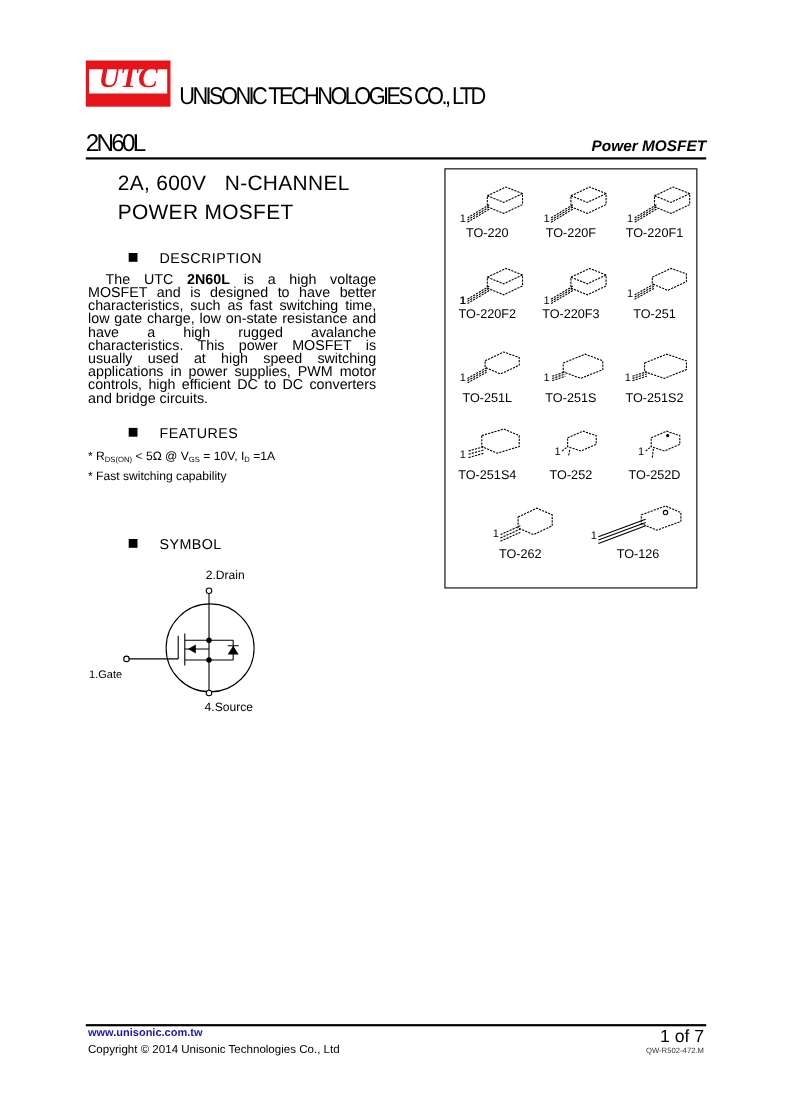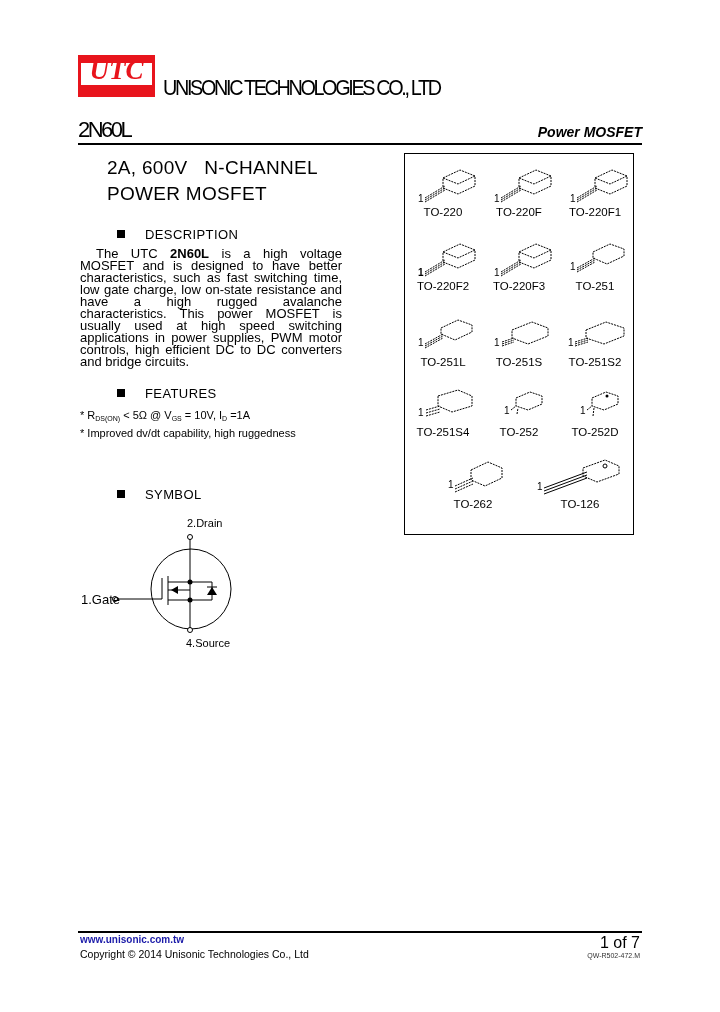--- a/index.html
+++ b/index.html
@@ -50,21 +50,21 @@
 </div>
 <div class="abs desc">
   <span style="padding-left:16px">The UTC </span><b>2N60L</b><span> is a high voltage </span><span>MOSFET</span><span> and is designed to have better characteristics, such as fast switching time, low gate charge, low on-state resistance and have a high rugged avalanche characteristics. This power MOSFET is usually used at high speed switching applications in power supplies, PWM motor controls, high efficient DC to DC converters and bridge circuits.</span>
 </div>
 
 <div class="abs sec" style="top:386px">
   <span class="sq"></span><span>FEATURES</span>
 </div>
 <div class="abs feat">
   <div><span>* R</span><span class="sub">DS(ON)</span><span> &lt; 5Ω @ V</span><span class="sub">GS</span><span> = 10V, I</span><span class="sub">D</span><span> =1A</span></div>
-  <div>* Improved dv/dt capability, high ruggedness</div>
+  <div>* Fast switching capability</div>
 </div>
 
 <div class="abs sec" style="top:487px">
   <span class="sq"></span><span>SYMBOL</span>
 </div>
 <div class="abs" style="left:78px;top:512px;width:170px;height:140px">
   <svg width="170" height="140" viewBox="0 0 170 140">
     <circle cx="113" cy="77" r="40" fill="none" stroke="#000" stroke-width="1"></circle>
     <circle cx="112" cy="25" r="2.5" fill="#fff" stroke="#000"></circle>
     <circle cx="112" cy="118" r="2.5" fill="#fff" stroke="#000"></circle>
@@ -79,21 +79,21 @@
     <polygon points="93,78 100,74 100,82" fill="#000"></polygon>
     <circle cx="112" cy="70" r="2.5" fill="#000"></circle>
     <circle cx="112" cy="88" r="2.5" fill="#000"></circle>
     <line x1="112" y1="70" x2="134" y2="70" stroke="#000"></line>
     <line x1="112" y1="88" x2="134" y2="88" stroke="#000"></line>
     <line x1="134" y1="70" x2="134" y2="88" stroke="#000"></line>
     <polygon points="129,83 139,83 134,75" fill="#000"></polygon>
     <line x1="129" y1="75" x2="139" y2="75" stroke="#000"></line>
   </svg>
   <div class="abs" style="left:109px;top:5px;font-size:11px">2.Drain</div>
-  <div class="abs" style="left:3px;top:80px;font-size:13px">1.Gate</div>
+  <div class="abs" style="left:3px;top:96px;font-size:10px">1.Gate</div>
   <div class="abs" style="left:108px;top:125px;font-size:11px">4.Source</div>
 </div>
 
 <div class="abs pkgbox">
 
   <div class="pkg" style="left:0;top:10px">
     <svg width="70" height="42" viewBox="0 0 70 42">
         <text x="10" y="38" font-size="10" font-family="Liberation Sans, sans-serif">1</text>
         <g fill="none" stroke="#000" stroke-dasharray="2,1">
           <path d="M17 34 L37 22 M17 36 L37 24 M17 38 L37 26"></path>

